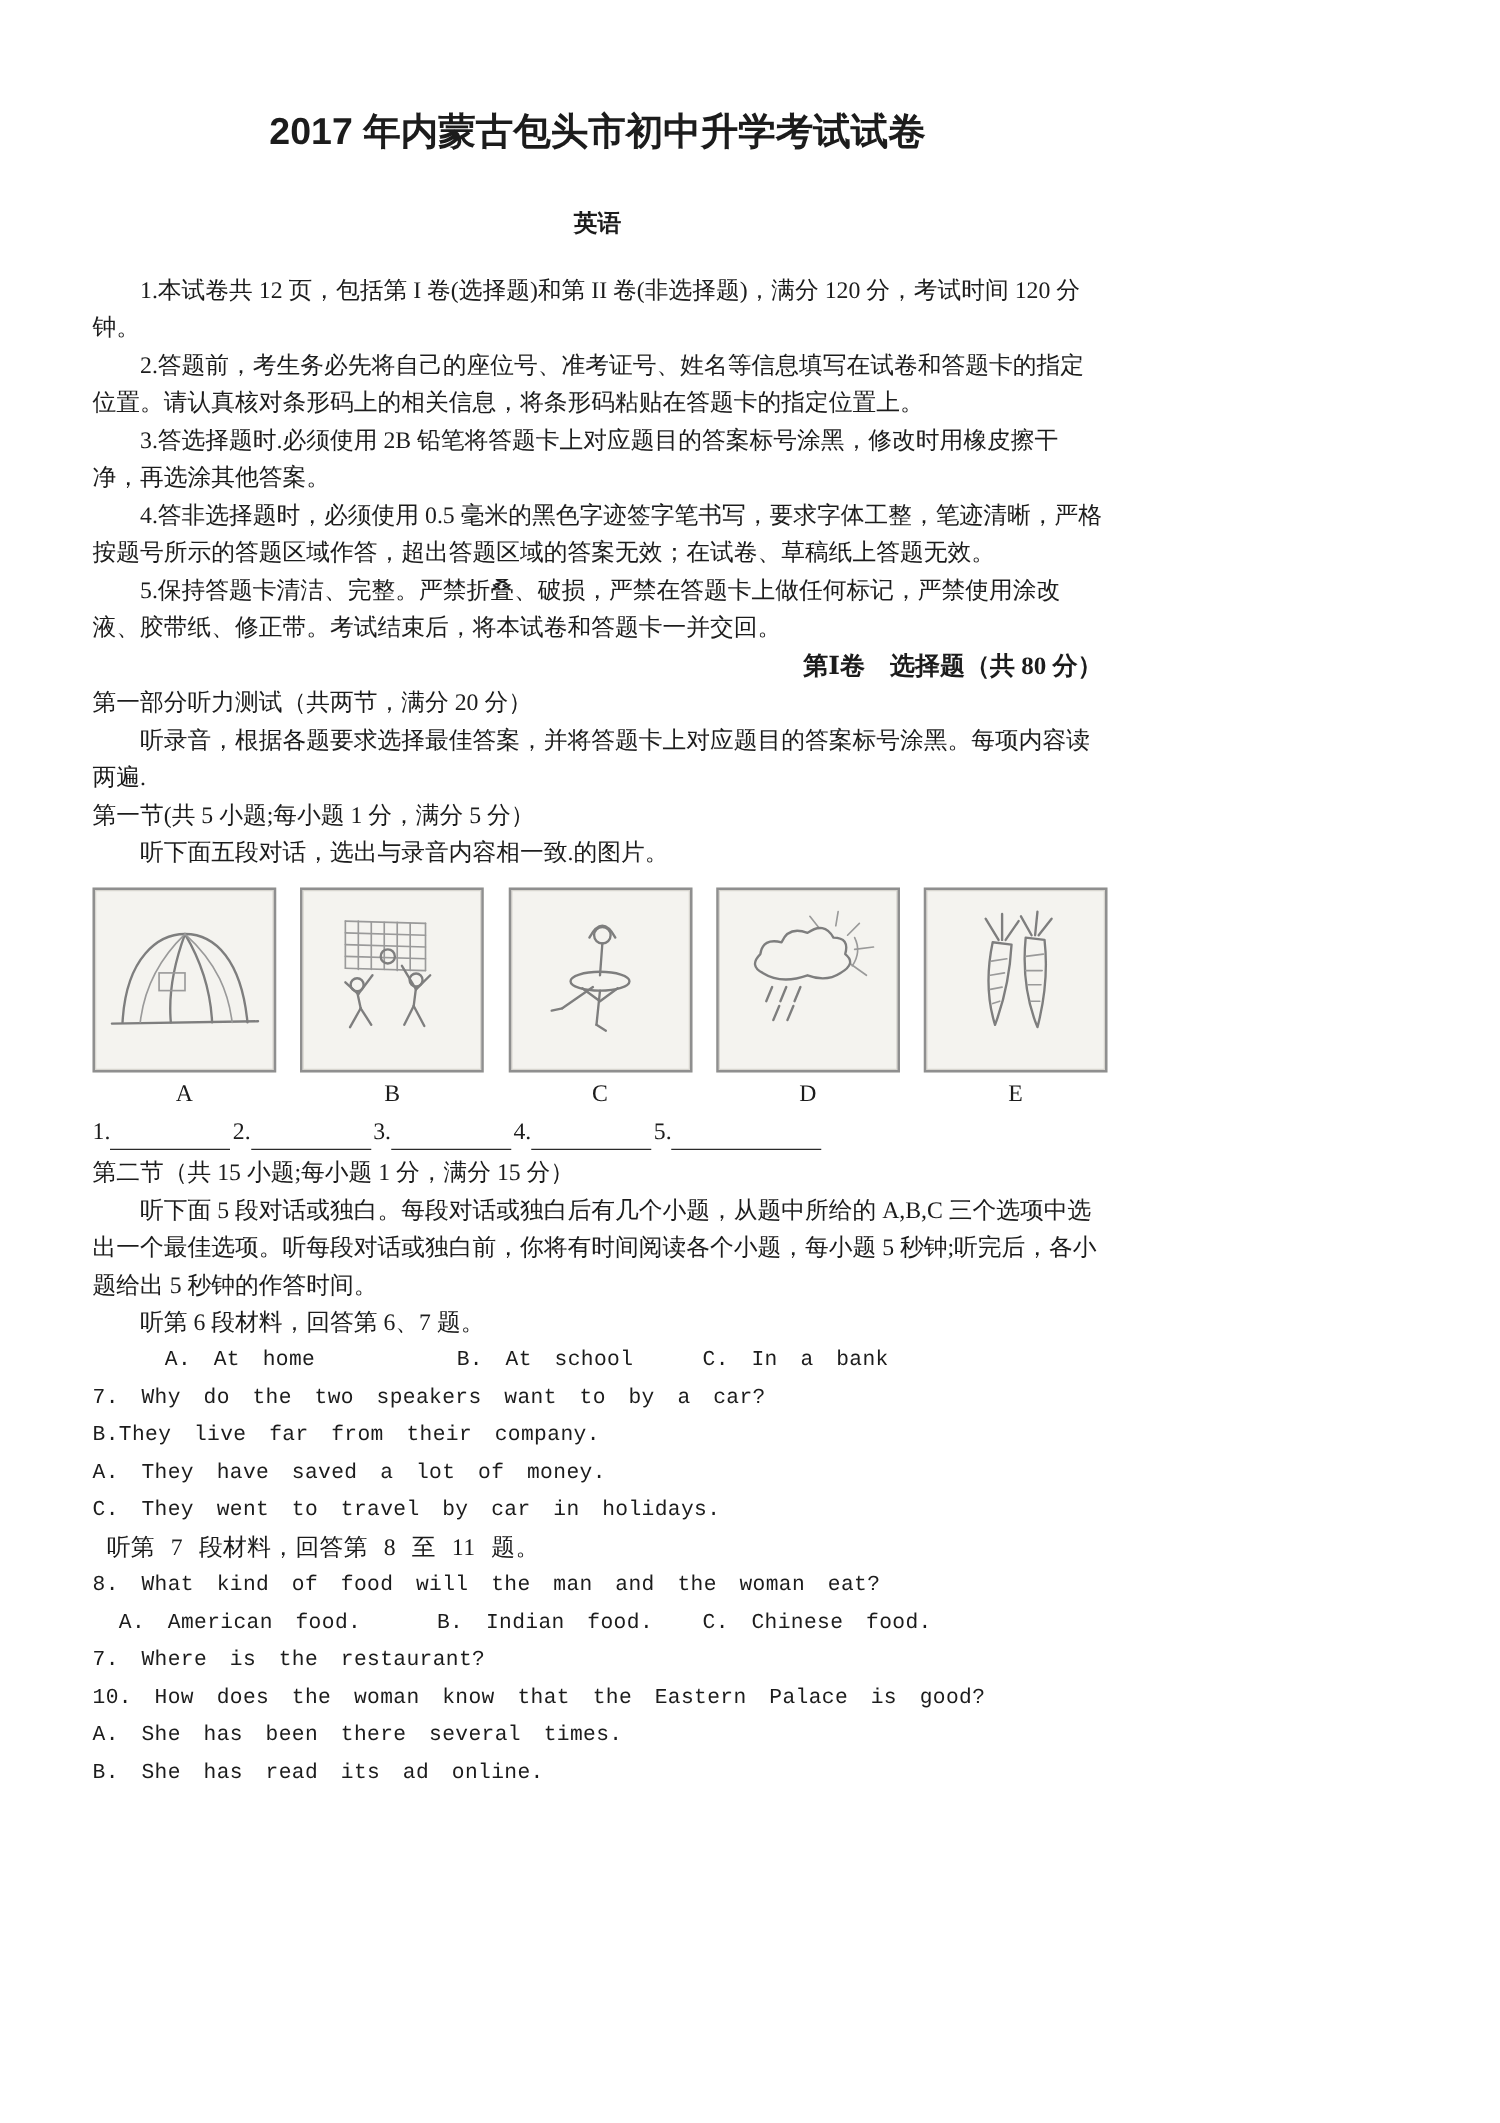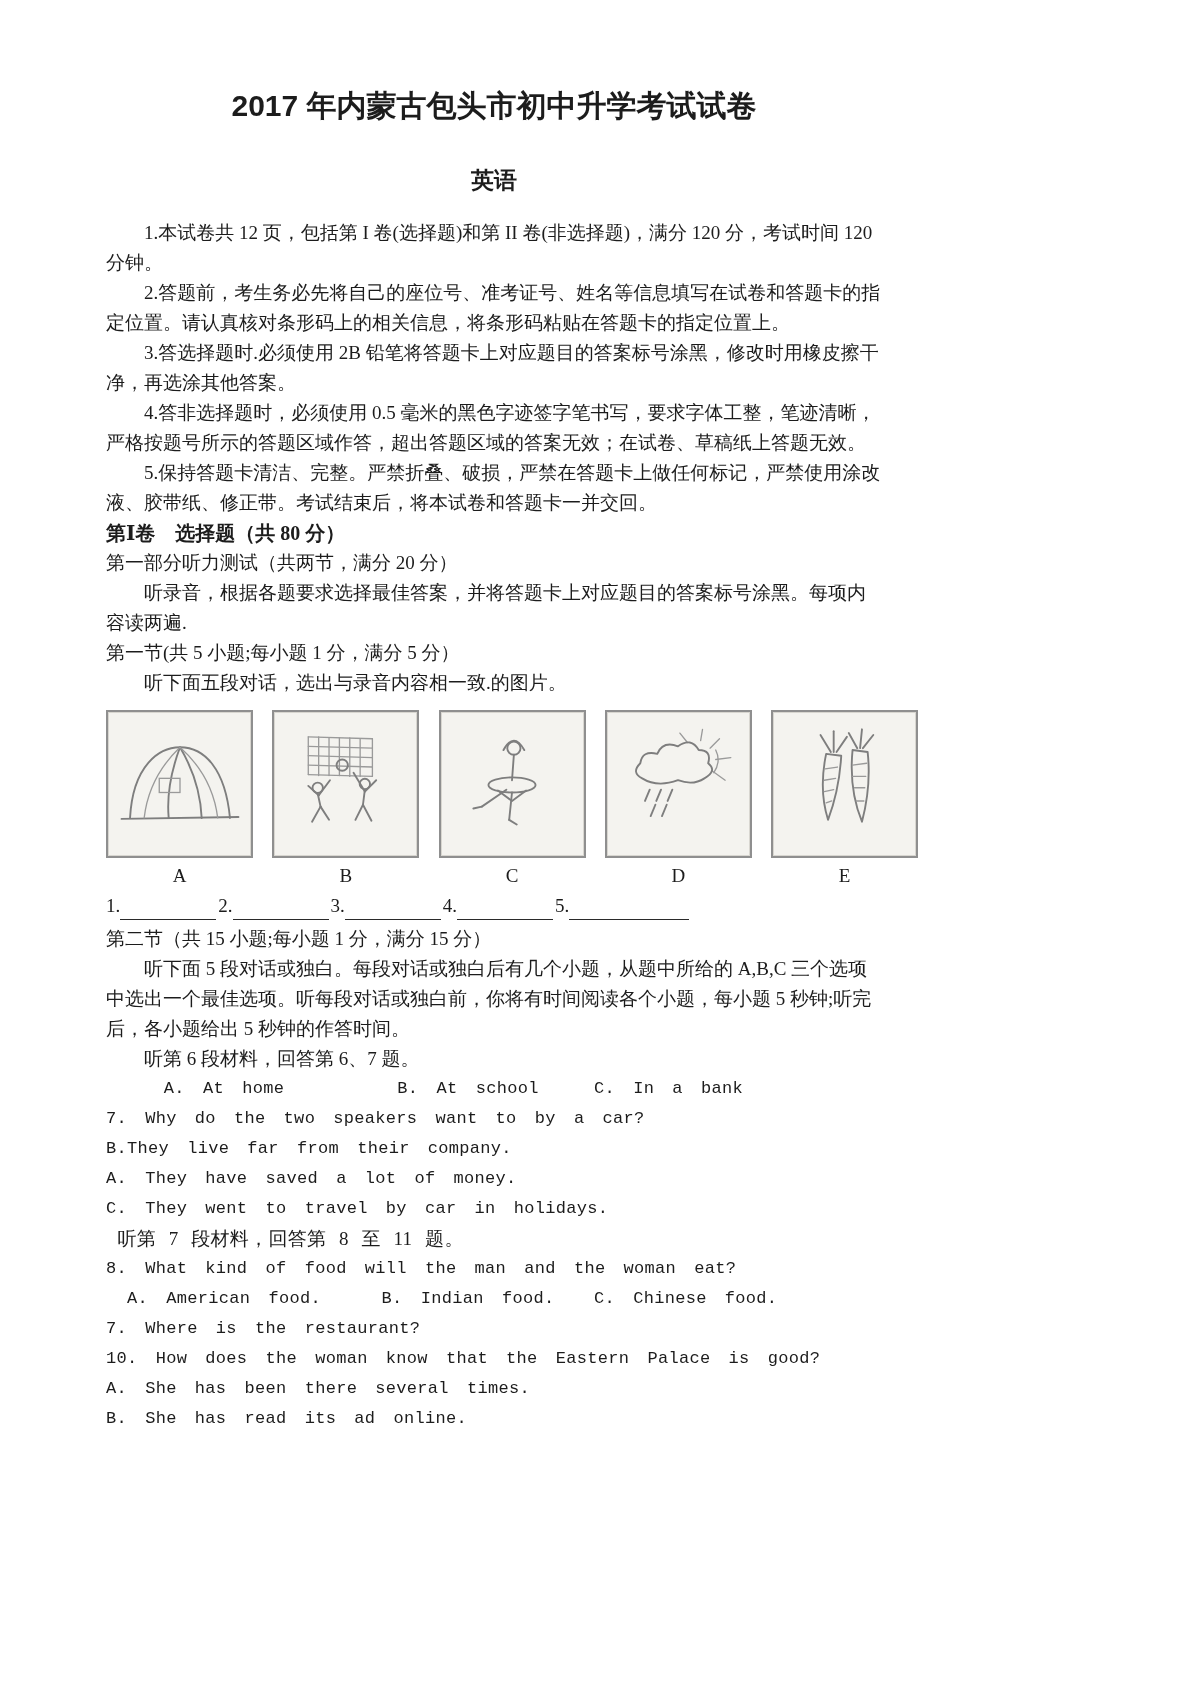--- a/index.html
+++ b/index.html
@@ -3,41 +3,41 @@
 <meta charset="utf-8">
 <style>
   * { margin:0; padding:0; box-sizing:border-box; }
   html,body { background:#ffffff; }
   body { width:1200px; }
   .page {
     position:relative;
     width:984px;
     min-height:1698px;
     background:#ffffff;
-    padding:86px 102px 60px 106px;
+    padding:86px 102px 60px 74px;
     color:#1c1c1c;
   }
   .cn { font-family:"Liberation Serif","DejaVu Serif",serif; font-size:19px; line-height:30px; }
   .en { font-family:"Liberation Mono","DejaVu Sans Mono",monospace; font-size:17px; line-height:30px; letter-spacing:0.3px; word-spacing:0.45em; }
   .title {
     text-align:center;
     font-family:"Liberation Sans","DejaVu Sans",sans-serif;
     font-weight:bold; font-size:30px; line-height:40px;
     margin-bottom:40px;
   }
   .subject {
     text-align:center;
     font-family:"Liberation Sans","DejaVu Sans",sans-serif;
-    font-weight:bold; font-size:23px; line-height:28px;
+    font-weight:bold; font-size:19px; line-height:28px;
     margin-bottom:24px;
   }
   .indent { text-indent:2em; }
   .indent-half { text-indent:0.6em; }
   .section-heading {
-    text-align:left; font-weight:bold; font-size:20px; line-height:30px;
+    text-align:right; font-weight:bold; font-size:20px; line-height:30px;
     font-family:"Liberation Serif","DejaVu Serif",serif;
   }
   
   .pictures { width:812px; display:flex; justify-content:space-between; margin:12px 0 4px 0; }
   .pic-box {
     width:147px; height:148px;
     border:2px solid #8f8f8f;
     box-shadow:inset 0 0 0 1px #d8d6d0;
     background:#f4f3ef;
     display:flex; align-items:center; justify-content:center;

